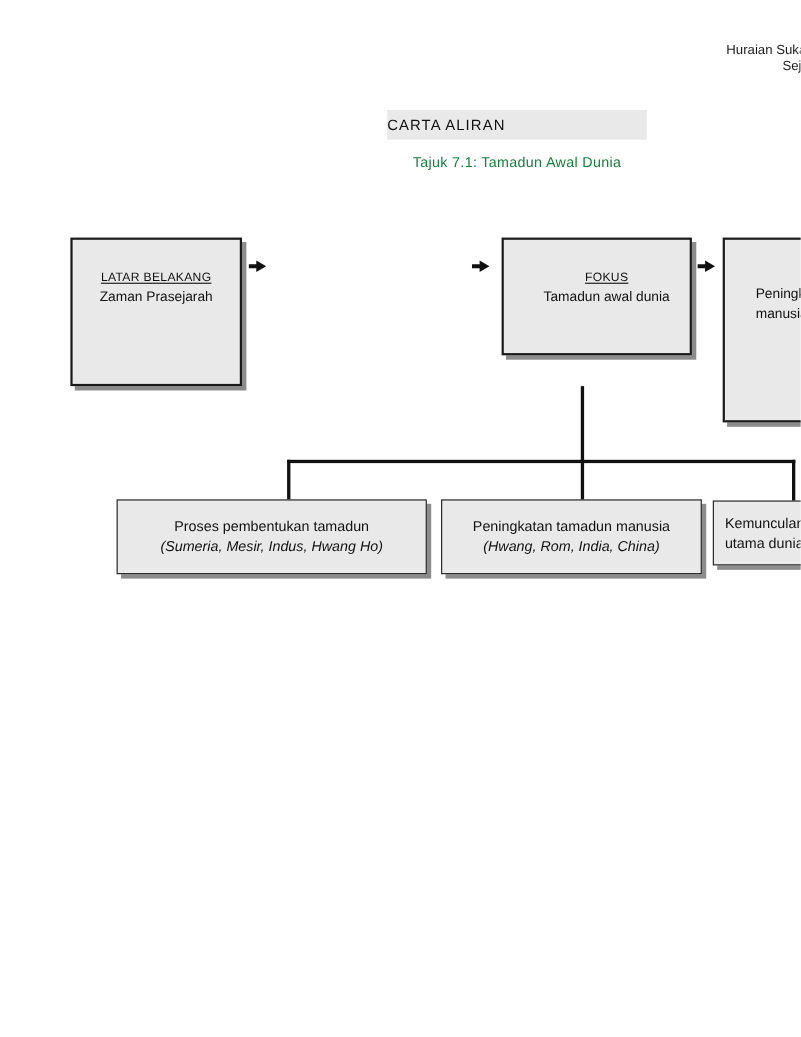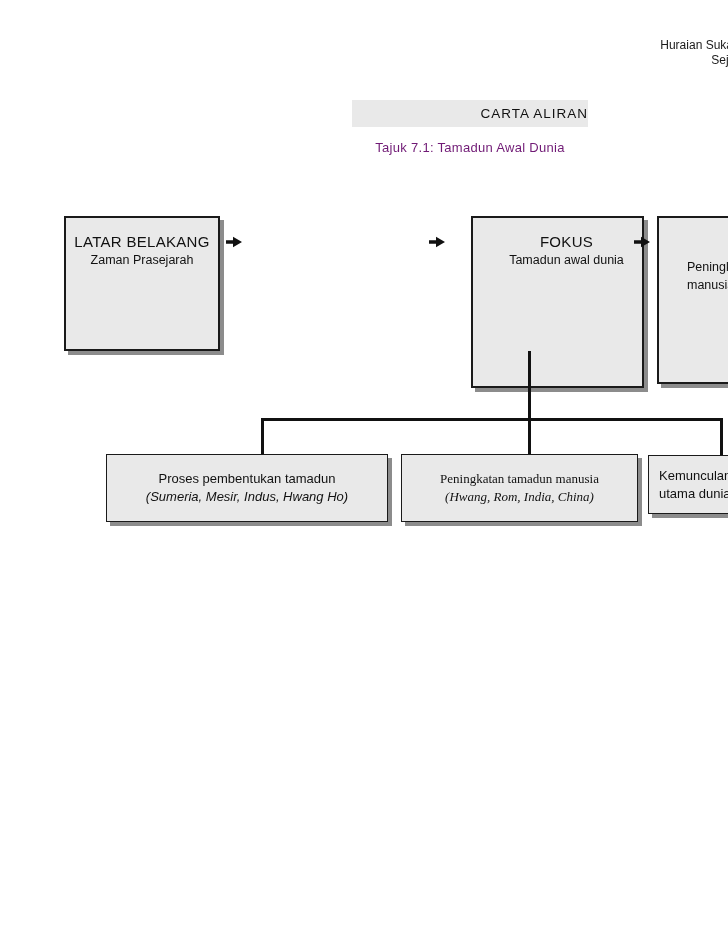--- a/index.html
+++ b/index.html
@@ -13,38 +13,38 @@
   }
   
   .hdr{
     position:absolute;left:651px;top:38px;width:162px;
     font-size:12px;line-height:15px;text-align:center;color:#1a1a1a;
   }
   
   .title-bar{
     position:absolute;left:352px;top:100px;width:236px;height:27px;
     background:var(--box-fill,#e9e9e9);
-    display:flex;align-items:center;justify-content:flex-end;
+    display:flex;align-items:center;justify-content:flex-start;
     font-size:13.5px;letter-spacing:1px;color:#111;
   }
   .subtitle{
     position:absolute;left:330px;top:140px;width:280px;
-    text-align:center;font-size:13px;letter-spacing:.3px;color:#701a75;
+    text-align:center;font-size:13px;letter-spacing:.3px;color:#15803d;
   }
   
   .flow-box{
     position:absolute;box-sizing:border-box;
     background:var(--box-fill,#e9e9e9);
     border:2px solid var(--box-border,#1a1a1a);
     box-shadow:4px 4px 0 var(--box-shadow,#8c8c8c);
     text-align:center;
   }
   .flow-box .hd{
-    margin-top:15px;font-size:15px;line-height:18px;letter-spacing:.3px;
-    text-underline-offset:2px;
+    margin-top:25px;font-size:11px;line-height:18px;letter-spacing:.3px;
+    text-decoration:underline;text-underline-offset:2px;
   }
   .flow-box .bd{font-size:12.5px;line-height:18px;}
   .flow-box.clipped .bd2{
     margin-top:40px;text-align:left;padding-left:28px;
     font-size:12.5px;line-height:18px;
   }
   
   .line{position:absolute;background:var(--connector,#111111);}
   
   .arrow{position:absolute;width:17px;height:12px;}
@@ -83,21 +83,21 @@
 
   <svg class="arrow" style="left:226px;top:236px;" viewBox="0 0 17 12">
     <path d="M0 4.2 H7 V0.8 L16 6 L7 11.2 V7.8 H0 Z"></path>
   </svg>
 
 
   <svg class="arrow" style="left:429px;top:236px;" viewBox="0 0 17 12">
     <path d="M0 4.2 H7 V0.8 L16 6 L7 11.2 V7.8 H0 Z"></path>
   </svg>
 
-  <div class="flow-box" style="left:471px;top:216px;width:173px;height:172px;padding-left:18px;">
+  <div class="flow-box" style="left:456px;top:216px;width:173px;height:107px;padding-left:18px;">
     <div class="hd">FOKUS</div>
     <div class="bd">Tamadun awal dunia</div>
   </div>
 
   <svg class="arrow" style="left:634px;top:236px;" viewBox="0 0 17 12">
     <path d="M0 4.2 H7 V0.8 L16 6 L7 11.2 V7.8 H0 Z"></path>
   </svg>
 
   <div class="flow-box clipped" style="left:657px;top:216px;width:210px;height:168px;">
     <div class="bd2">
@@ -110,21 +110,21 @@
   <div class="line" style="left:261px;top:418px;width:462px;height:3px;"></div>
   <div class="line" style="left:261px;top:418px;width:3px;height:37px;"></div>
   <div class="line" style="left:528px;top:418px;width:3px;height:37px;"></div>
   <div class="line" style="left:720px;top:418px;width:3px;height:38px;"></div>
 
   <div class="detail-box" style="left:106px;top:454px;width:282px;height:68px;">
     <div class="l1">Proses pembentukan tamadun</div>
     <div class="l2">(Sumeria, Mesir, Indus, Hwang Ho)</div>
   </div>
 
-  <div class="detail-box" style="left:401px;top:454px;width:237px;height:68px;font-family:Liberation Serif, serif;">
+  <div class="detail-box" style="left:401px;top:454px;width:237px;height:68px;">
     <div class="l1">Peningkatan tamadun manusia</div>
     <div class="l2">(Hwang, Rom, India, China)</div>
   </div>
 
   <div class="detail-box clipped" style="left:648px;top:455px;width:210px;height:59px;">
     <div class="l1">Kemunculan agama dan ajaran</div>
     <div class="l1">utama dunia</div>
   </div>
 
 </div>

